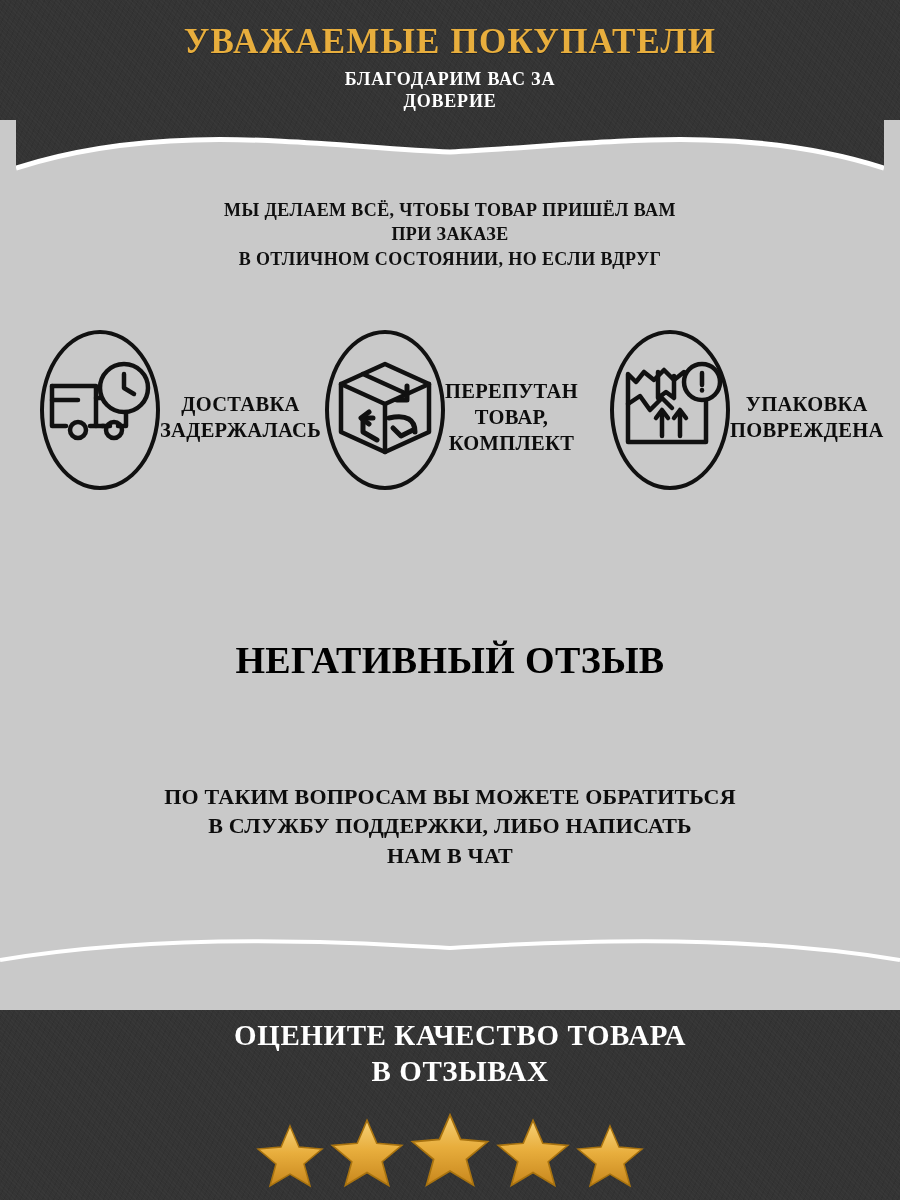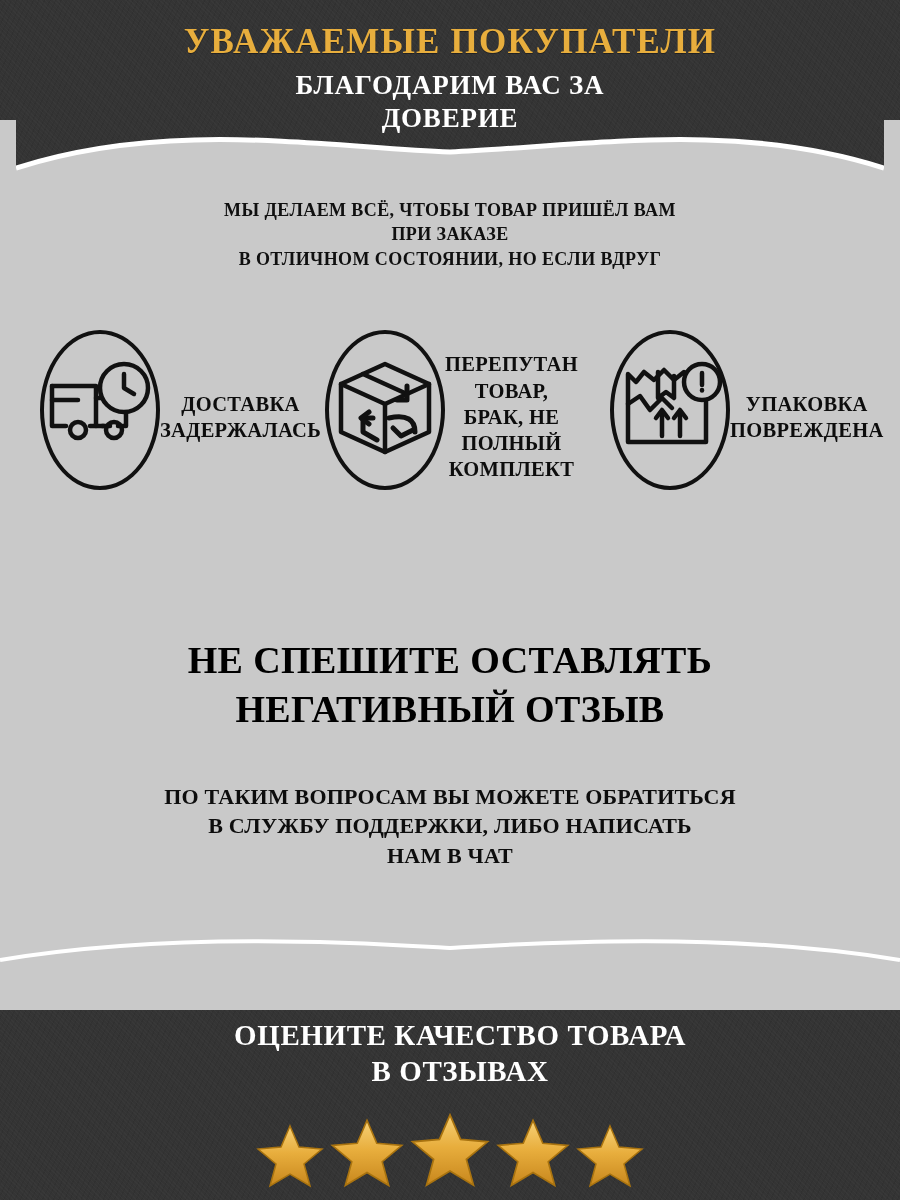--- a/index.html
+++ b/index.html
@@ -84,21 +84,21 @@
   .hdr-gold {
     font-size: 35px;
     font-weight: bold;
     letter-spacing: 1.2px;
     color: #e8ae3d;
     line-height: 1.12;
     text-shadow: 0 1px 0 rgba(0,0,0,0.35);
   }
   .hdr-white {
     margin-top: 8px;
-    font-size: 27px;
+    font-size: 18px;
     font-weight: bold;
     letter-spacing: 0.8px;
     color: #ffffff;
     line-height: 1.2;
   }
 
   .lead {
     position: absolute;
     top: 198px;
     left: 60px;
@@ -310,21 +310,20 @@
                 <path d="M40,56 L32,62 L40,68" stroke-width="5"></path>
                 <path d="M68,44 L78,44 L78,30" stroke-width="5"></path>
                 <path d="M84,74 L72,80 L64,72" stroke-width="5"></path>
                 <path d="M60,62 C 78,58 86,64 86,76" stroke-width="5"></path>
               </g>
             </svg>
           </span>
         </div>
         <div class="icon-caption">
           <div>ПЕРЕПУТАН ТОВАР,</div>
-          <div>БРАК, НЕ ПОЛНЫЙ</div>
           <div>КОМПЛЕКТ</div>
         </div>
       </div>
 
       <div class="icon-col">
         <div class="circle">
           <span>
             <svg width="112" height="100" viewBox="0 0 112 100" xmlns="http://www.w3.org/2000/svg">
               <g fill="none" stroke="#111" stroke-width="4.5" stroke-linecap="round" stroke-linejoin="round">
                 <path d="M14,16 L22,24 L30,14 L40,22 L50,12 L60,22 L70,14 L80,22 L92,14 L92,84 L14,84 Z"></path>
@@ -343,21 +342,20 @@
         </div>
         <div class="icon-caption">
           <div>УПАКОВКА</div>
           <div>ПОВРЕЖДЕНА</div>
         </div>
       </div>
 
     </div>
 
     <div class="big">
-      <div>НЕ СПЕШИТЕ ОСТАВЛЯТЬ</div>
       <div>НЕГАТИВНЫЙ ОТЗЫВ</div>
     </div>
 
     <div class="support">
       <div>ПО ТАКИМ ВОПРОСАМ ВЫ МОЖЕТЕ ОБРАТИТЬСЯ</div>
       <div>В СЛУЖБУ ПОДДЕРЖКИ, ЛИБО НАПИСАТЬ</div>
       <div>НАМ В ЧАТ</div>
     </div>
 
     <div class="bottom-text">

